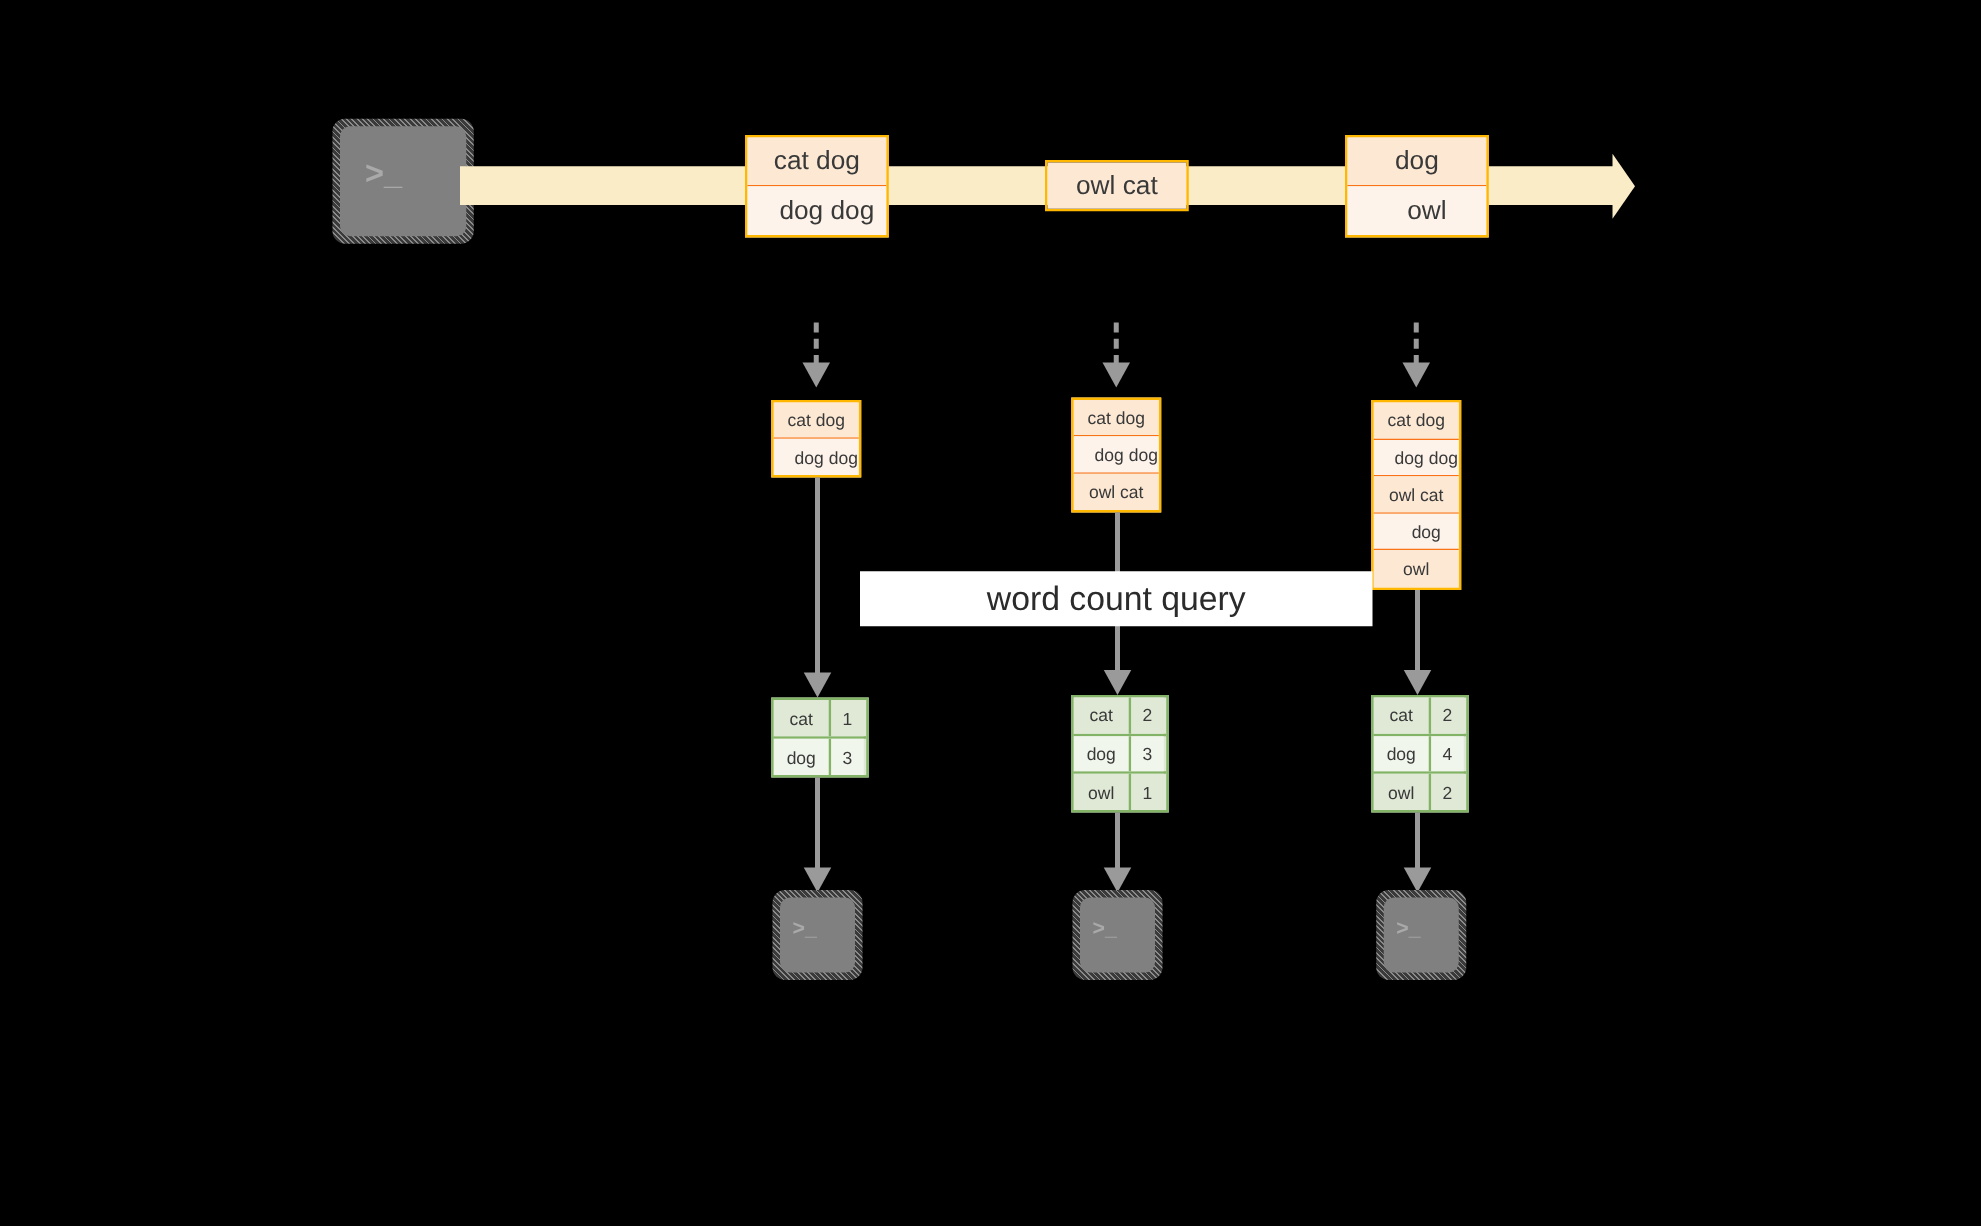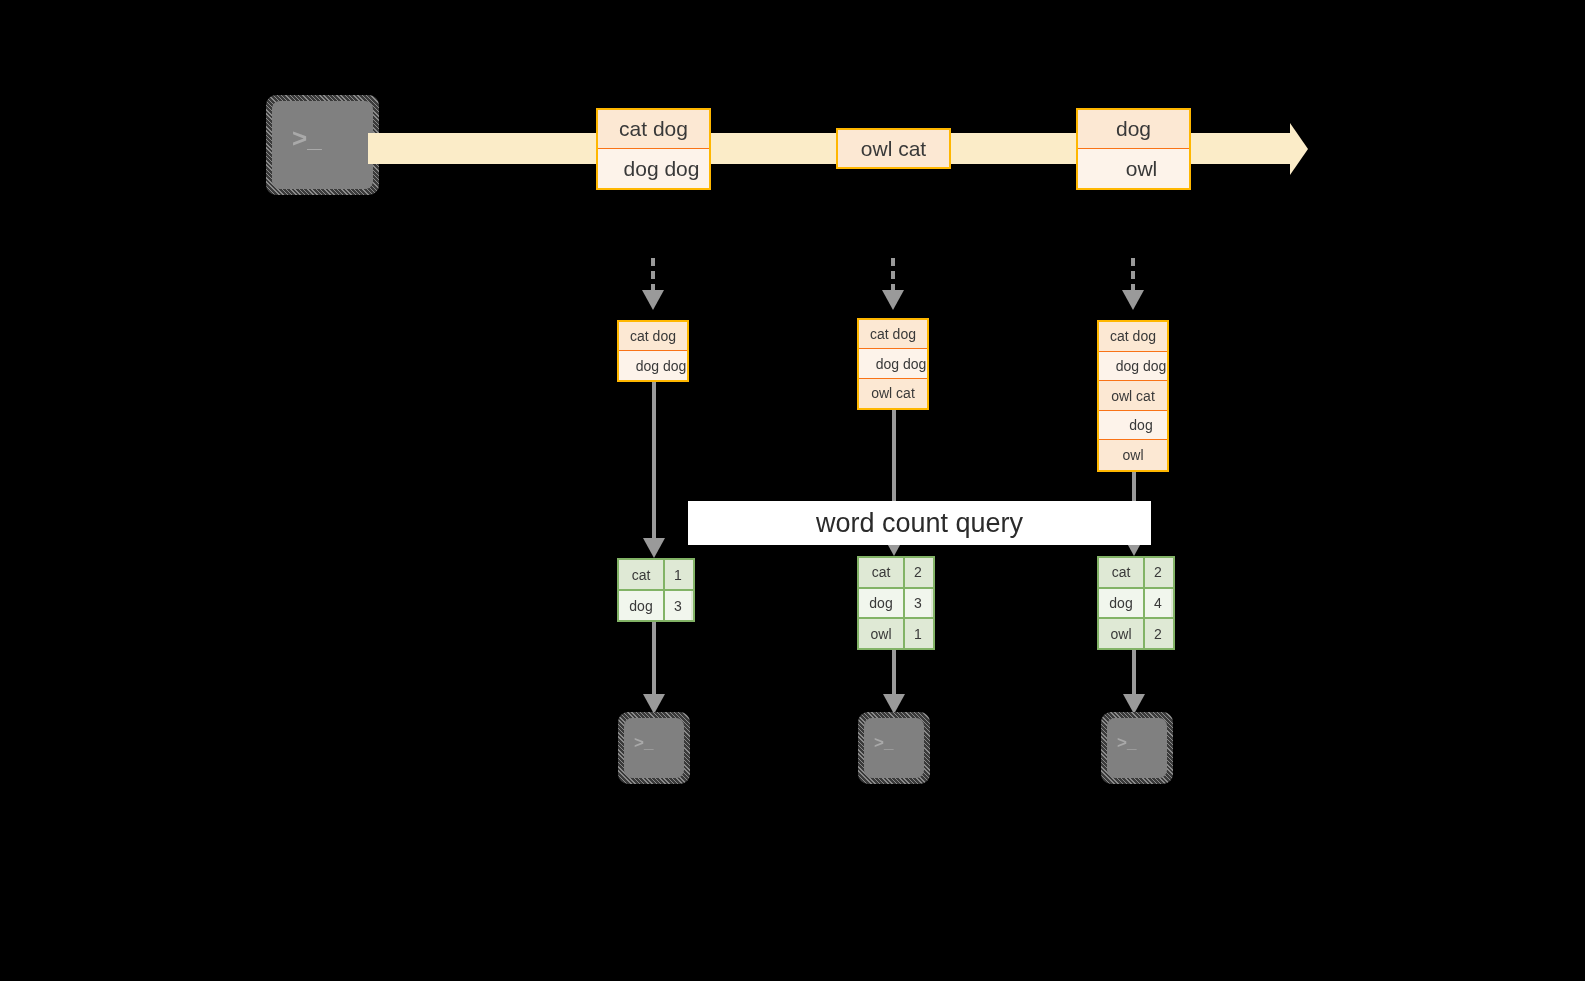--- a/index.html
+++ b/index.html
@@ -302,17 +302,17 @@
     <div class="shaft" style="height:46px;"></div>
     <div class="head"></div>
   </div>
 
   <div class="terminal" style="left:1101px; top:712px; width:72px; height:72px;">
     <div class="hatch"></div>
     <div class="body"></div>
     <div class="prompt" style="left:16px; top:22px; font-size:17px;">&gt;_</div>
   </div>
 
-  <div class="query-label" style="left:688px; top:457px; width:463px; height:44px;margin-top:44px;">
+  <div class="query-label" style="left:688px; top:457px; width:410px; height:44px;">
     <span>word count query</span>
   </div>
 
 </div>
 
 </body></html>

